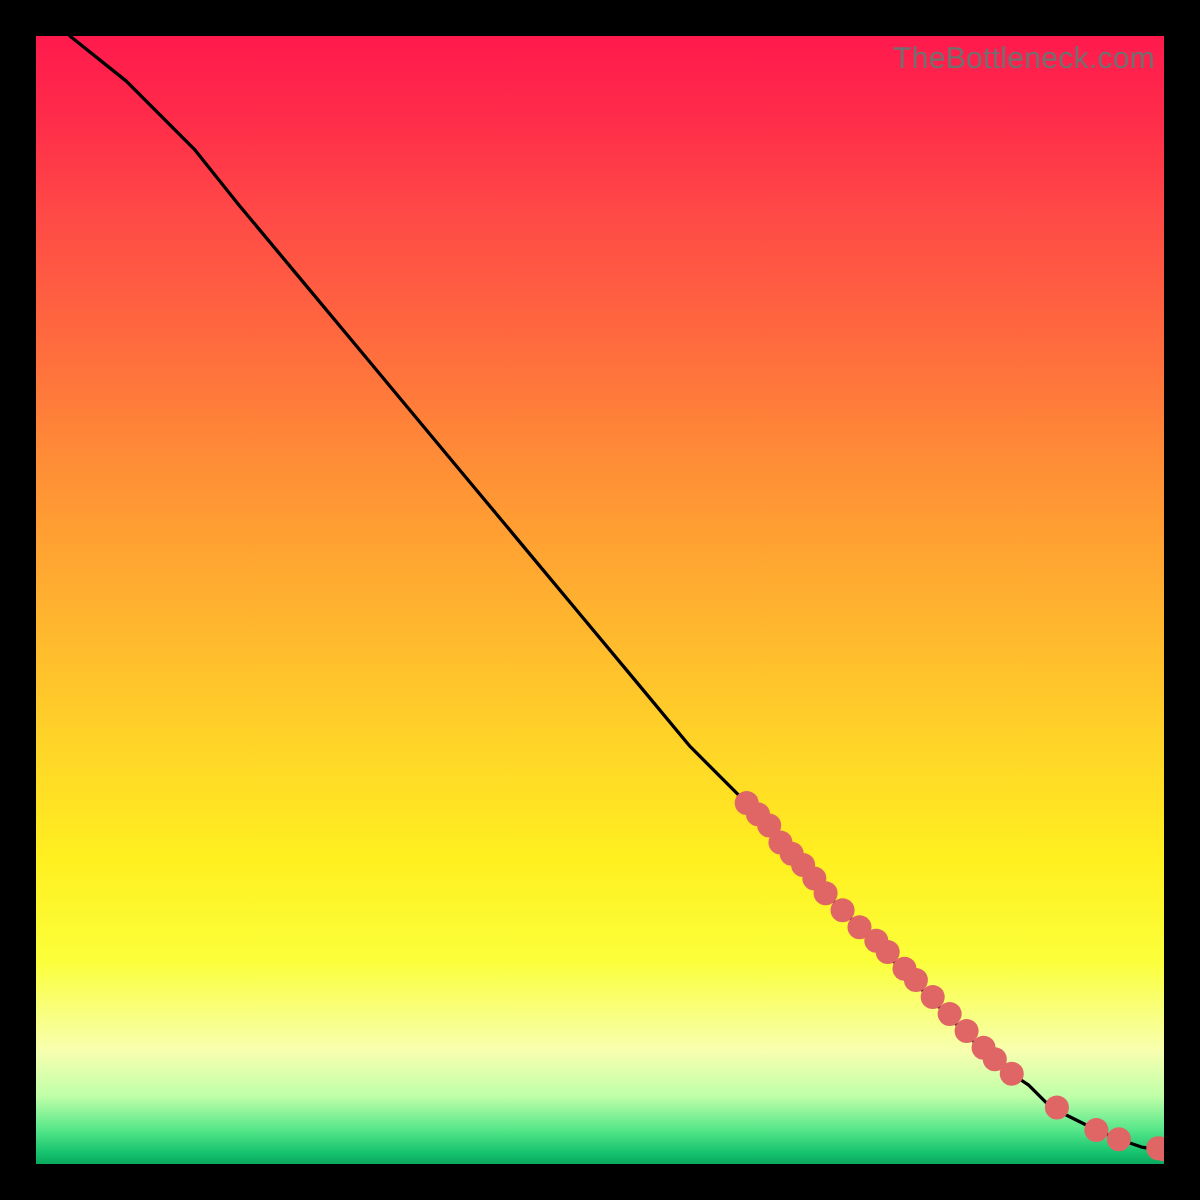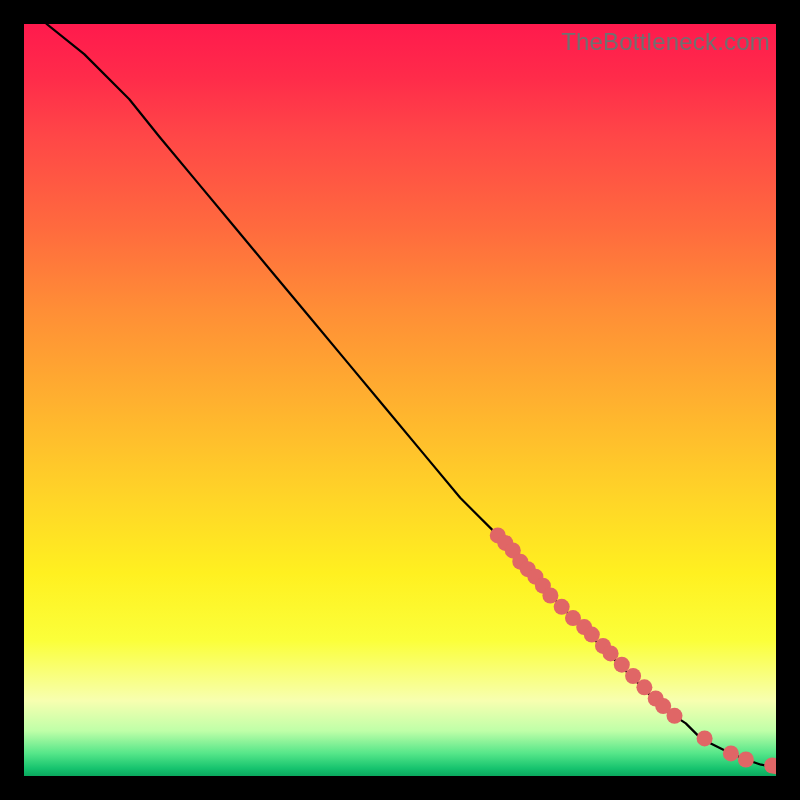--- a/index.html
+++ b/index.html
@@ -45,21 +45,21 @@
       #55e689 97%,
       #16c36e 99%,
       #0aa85e 100%
     );
   }
   .watermark {
     position: absolute;
     top: 4px;
     right: 6px;
     color: #707070;
-    font-size: 24px;
+    font-size: 20px;
     font-weight: 500;
     letter-spacing: 0.2px;
     pointer-events: none;
     user-select: none;
   }
   svg.overlay {
     position: absolute;
     inset: 0;
   }
 </style>

